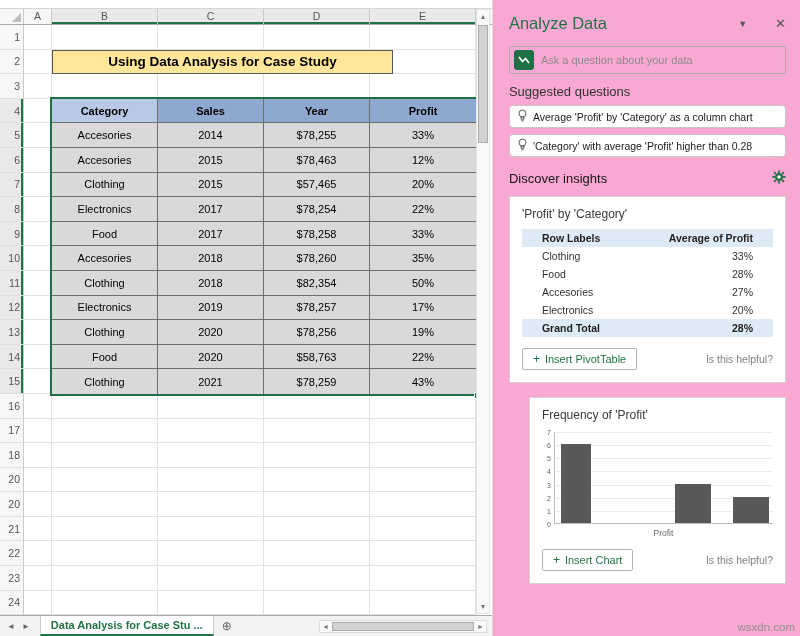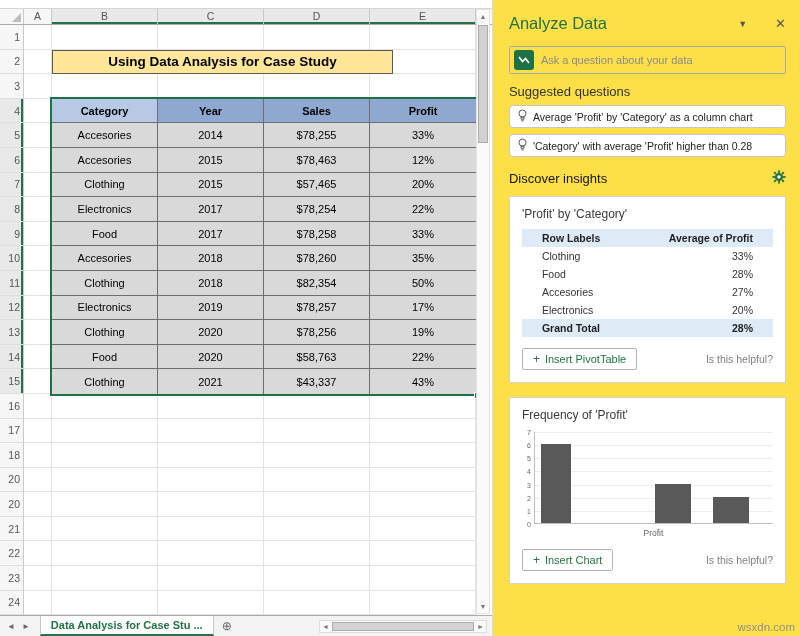--- a/index.html
+++ b/index.html
@@ -60,21 +60,21 @@
     border-right:1px solid #C9C9C9; border-bottom:2px solid #217346;
     color:#217346; font-weight:bold; font-size:11px; white-space:nowrap; }
   .addsheet { margin-left:8px; font-size:12px; color:#666; }
   .hscroll { margin-left:auto; margin-right:5px; width:168px; height:13px;
     background:#FAFAFA; border:1px solid #DDDDDD; display:flex; align-items:center; }
   .harr { font-size:7px; color:#777; padding:0 2px; }
   .hthumb { flex:1; height:9px; margin:0 1px; background:#D2D2D2; border:1px solid #ABABAB; }
 
   
   .panel { width:311px; height:636px; border-left:1px solid #DCDCDC;
-    padding:14px 14px 10px 16px; background:#fde047; }
+    padding:14px 14px 10px 16px; background:#f9a8d4; }
   .p-head { display:flex; align-items:center; }
   .p-title { flex:1; color:#217346; font-size:16.5px; }
   .p-drop { color:#555; font-size:9px; margin-right:28px; }
   .p-close { color:#555; font-size:13px; }
 
   .searchbox { margin-top:13px; height:28px; border:1px solid #ABABAB; border-radius:2px;
     display:flex; align-items:center; padding:0 15px 0 4px; }
   .s-icon { width:20px; height:20px; background:#1E7145; border-radius:3px;
     display:flex; align-items:center; justify-content:center; flex:none; }
   .s-input { border:0; outline:0; flex:1; margin-left:7px; font-size:11px;
@@ -129,22 +129,22 @@
         <div class="colh cD sel">D</div>
         <div class="colh cE sel">E</div>
       </div>
 
     <div class="grid-body" id="grid-body">
       <div class="title-cell">Using Data Analysis for Case Study</div>
       <div class="sheet-table" id="sheet-table">
         <i class="fill-handle"></i>
       <div class="t-row">
             <div class="t-cell th active">Category</div>
+            <div class="t-cell th">Sales</div>
             <div class="t-cell th">Year</div>
-            <div class="t-cell th">Sales</div>
             <div class="t-cell th">Profit</div>
           </div>
           <div class="t-row">
             <div class="t-cell">Accesories</div>
             <div class="t-cell">2014</div>
             <div class="t-cell">$78,255</div>
             <div class="t-cell">33%</div>
           </div>
           <div class="t-row">
             <div class="t-cell">Accesories</div>
@@ -196,21 +196,21 @@
           </div>
           <div class="t-row">
             <div class="t-cell">Food</div>
             <div class="t-cell">2020</div>
             <div class="t-cell">$58,763</div>
             <div class="t-cell">22%</div>
           </div>
           <div class="t-row">
             <div class="t-cell">Clothing</div>
             <div class="t-cell">2021</div>
-            <div class="t-cell">$43,337</div>
+            <div class="t-cell">$78,259</div>
             <div class="t-cell">43%</div>
           </div>
         </div>
     <div class="g-row">
           <div class="row-h">1</div>
           <div class="cell cA"></div>
           <div class="cell cB"></div>
           <div class="cell cC"></div>
           <div class="cell cD"></div>
           <div class="cell cE"></div>
@@ -510,21 +510,21 @@
       </table>
       <div class="card-foot">
         <button class="insert-btn">
           <span class="plus">+</span>
           <span>Insert PivotTable</span>
         </button>
         <span class="helpful">Is this helpful?</span>
       </div>
     </div>
 
-    <div class="card" style="margin-top:14px;">
+    <div class="card" style="margin-top:14px;margin-left:20px;">
       <div class="card-title">Frequency of 'Profit'</div>
       <div class="chart-wrap">
         <div class="yaxis" id="yaxis">
             <span class="ylab" style="top: 89px;">0</span>
             <span class="ylab" style="top: 75.8571px;">1</span>
             <span class="ylab" style="top: 62.7143px;">2</span>
             <span class="ylab" style="top: 49.5714px;">3</span>
             <span class="ylab" style="top: 36.4286px;">4</span>
             <span class="ylab" style="top: 23.2857px;">5</span>
             <span class="ylab" style="top: 10.1429px;">6</span>

